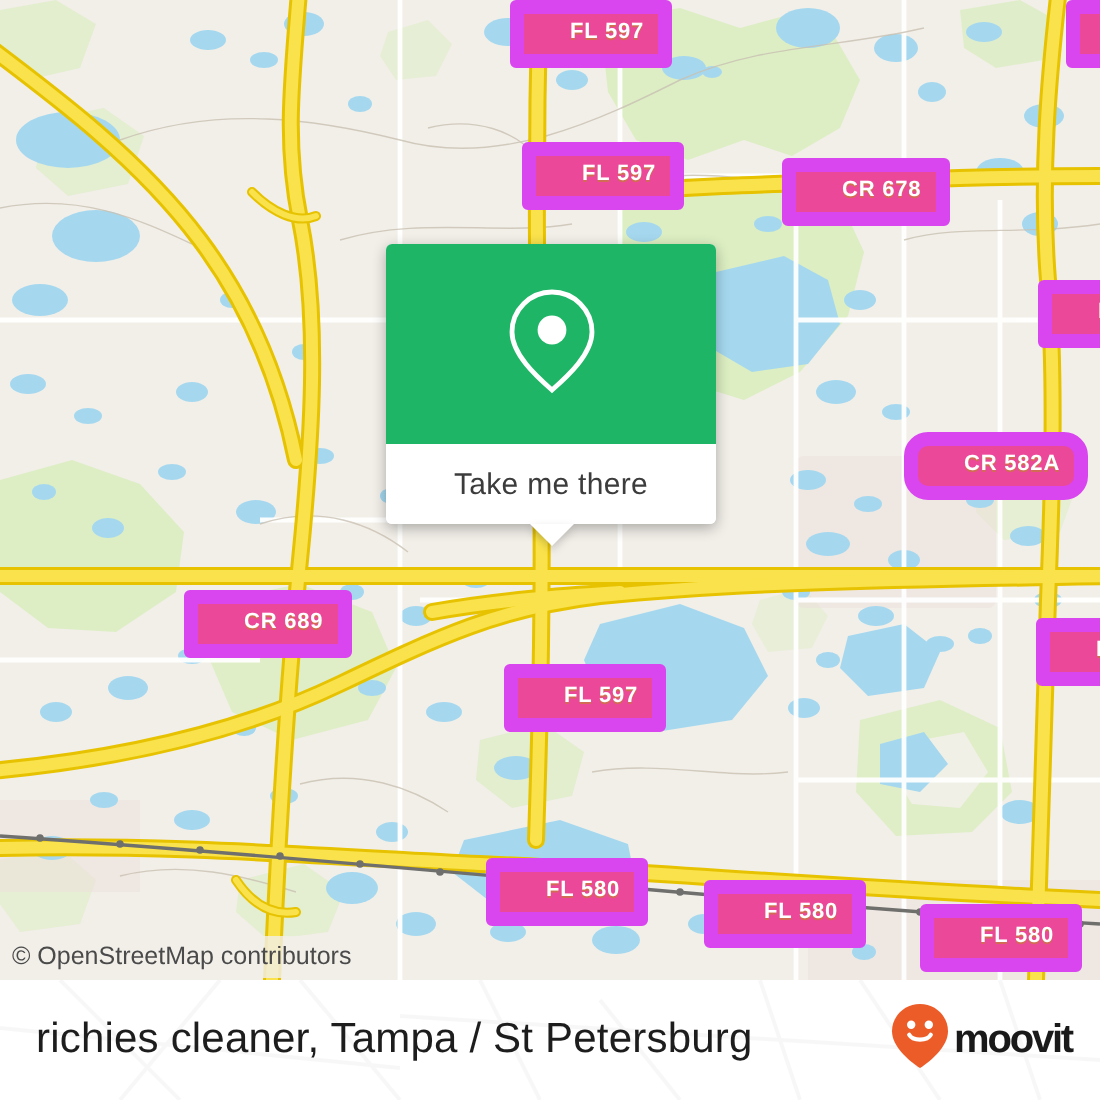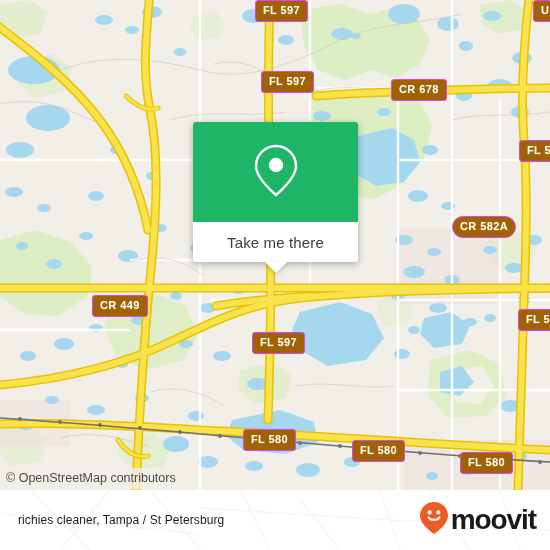--- a/index.html
+++ b/index.html
@@ -16,30 +16,30 @@
     position: absolute; left: 0; top: 0;
     width: 550px; height: 490px;
     background: #f2efe9;
     overflow: hidden;
   }
   #map svg { display: block; width: 550px; height: 490px; }
 
   
   .shield {
     position: absolute;
-    background: #a16207;
-    border: 1px solid #d946ef;
+    background: #ec4899;
+    border: 7px solid #d946ef;
     border-radius: 3px;
     color: #ffffff;
     font-family: "Liberation Sans", sans-serif;
     font-weight: bold;
     font-size: 11px;
     letter-spacing: .4px;
     line-height: 1;
-    padding: 4px 7px 5px 7px;
+    padding: 4px 7px 5px 23px;
     white-space: nowrap;
     text-shadow: 0 1px 0 rgba(180,150,0,.45);
   }
 
   
   #popup-card {
     position: absolute;
     left: 193px; top: 122px;
     width: 165px; height: 140px;
     border-radius: 3px;
@@ -97,31 +97,31 @@
     padding: 0 14px 0 18px;
     overflow: hidden;
   }
   #bottom-bar-watermark {
     position: absolute; left: 0; top: 0; width: 550px; height: 60px;
     opacity: .06; pointer-events: none;
   }
   #place-title {
     position: relative;
     color: #1d1d1d;
-    font-size: 12px;
+    font-size: 21px;
     letter-spacing: .1px;
     white-space: nowrap;
   }
   #brand-logo {
     position: relative;
     display: flex; align-items: center; gap: 2px;
   }
   #brand-name {
     color: #1a1a1a;
-    font-size: 28px;
+    font-size: 20px;
     font-weight: bold;
     letter-spacing: -1.1px;
     line-height: 1;
   }
 </style>
 </head>
 <body>
 
 <div id="app">
 
@@ -334,21 +334,21 @@
     </svg>
 
     <div id="road-shields">
         <div class="shield" style="left: 255px; top: 0px;">FL 597</div>
         <div class="shield" style="left: 261px; top: 71px;">FL 597</div>
         <div class="shield" style="left: 391px; top: 79px;">CR 678</div>
         <div class="shield" style="left: 533px; top: 0px;">U</div>
         <div class="shield" style="left: 452px; top: 216px; border-radius: 12px;">CR 582A</div>
         <div class="shield" style="left: 519px; top: 140px;">FL 582</div>
         <div class="shield" style="left: 518px; top: 309px;">FL 582</div>
-        <div class="shield" style="left: 92px; top: 295px;">CR 449</div>
+        <div class="shield" style="left: 92px; top: 295px;">CR 689</div>
         <div class="shield" style="left: 252px; top: 332px;">FL 597</div>
         <div class="shield" style="left: 243px; top: 429px;">FL 580</div>
         <div class="shield" style="left: 352px; top: 440px;">FL 580</div>
         <div class="shield" style="left: 460px; top: 452px;">FL 580</div>
       </div>
   </div>
 
   <div id="attribution">© OpenStreetMap contributors</div>
 
   <div id="popup-card">

